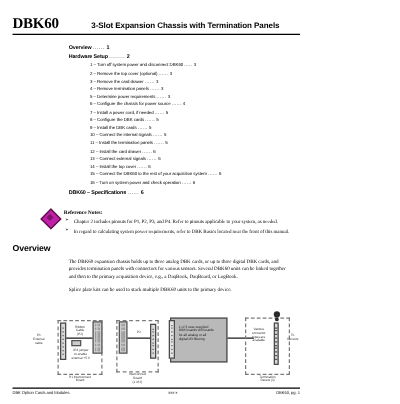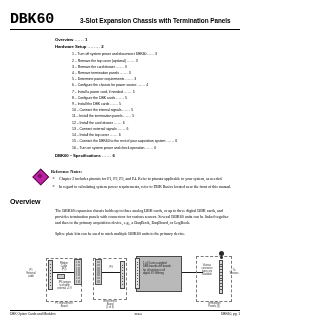--- a/index.html
+++ b/index.html
@@ -25,23 +25,23 @@
 
   
   .doc-header {
     display: flex;
     align-items: baseline;
     padding-top: 11px;
     border-bottom: 1.1px solid #000;
     padding-bottom: 1px;
   }
   .doc-header .model {
-    font-family: Liberation Mono, monospace;
+    font-family: Liberation Serif, serif;
     font-weight: bold;
-    font-size: 15px;
+    font-size: 12px;
     letter-spacing: -0.2px;
   }
   .doc-header .subtitle {
     font-family: "Liberation Sans", sans-serif;
     font-weight: bold;
     font-size: 6.4px;
     margin-left: 26px;
     letter-spacing: -0.05px;
   }
 

